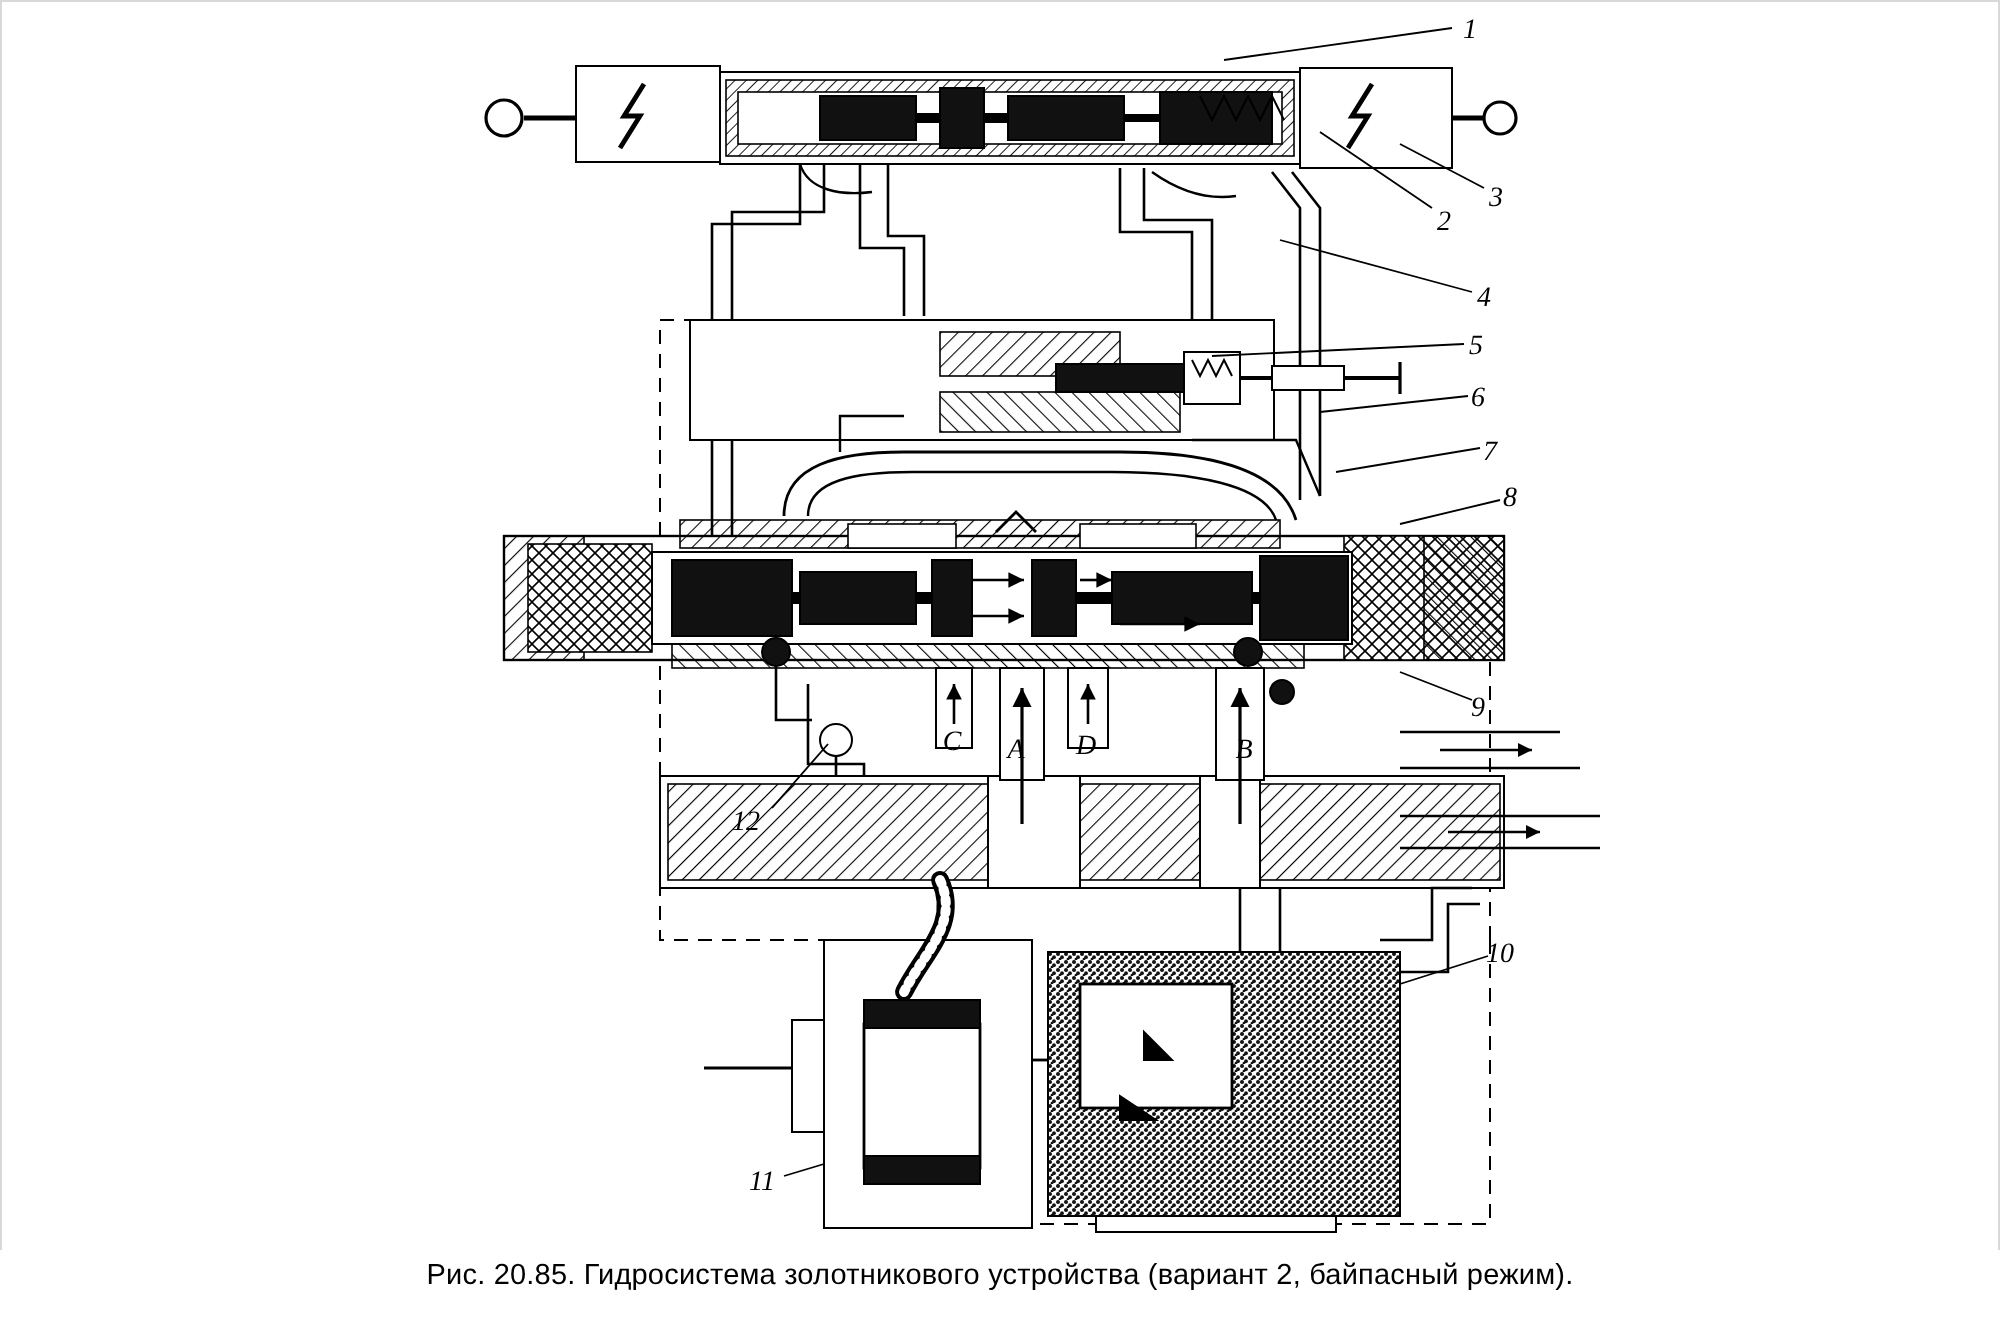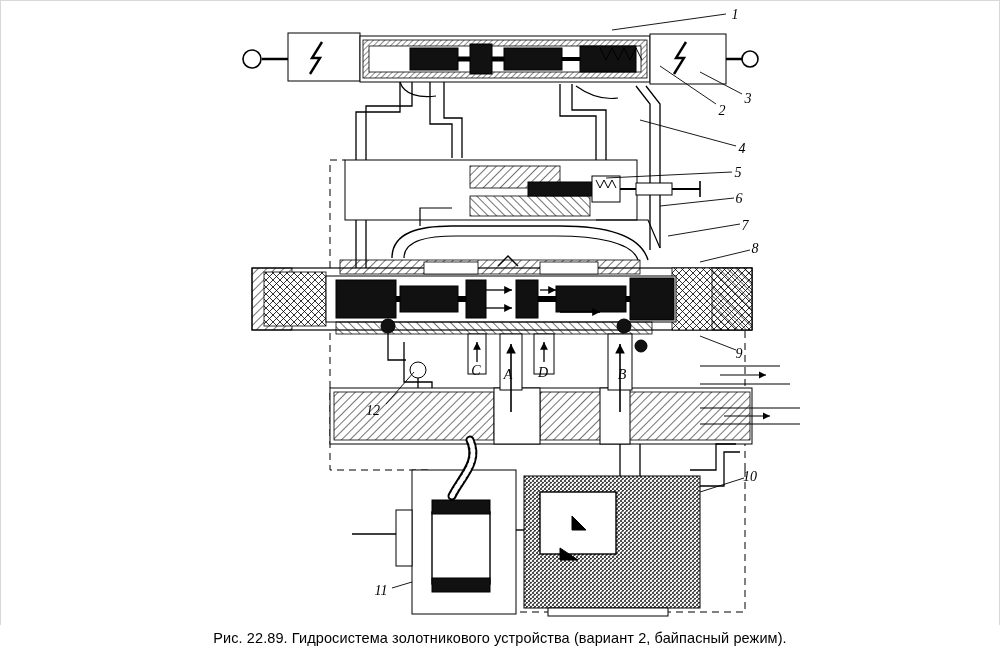--- a/index.html
+++ b/index.html
@@ -272,15 +272,15 @@
 
       <g>
         <text class="port-letter" x="508" y="379" text-anchor="middle">A</text>
         <text class="port-letter" x="622" y="379" text-anchor="middle">B</text>
         <text class="port-letter" x="476" y="375" text-anchor="middle">C</text>
         <text class="port-letter" x="543" y="377" text-anchor="middle">D</text>
       </g>
     </svg>
   </div>
 
-  <div id="caption">Рис. 22.89. Гидросистема золотникового устройства (вариант 2, байпасный режим).</div>
+  <div id="caption">Рис. 20.85. Гидросистема золотникового устройства (вариант 2, байпасный режим).</div>
 
 </div>
 
 </body></html>

